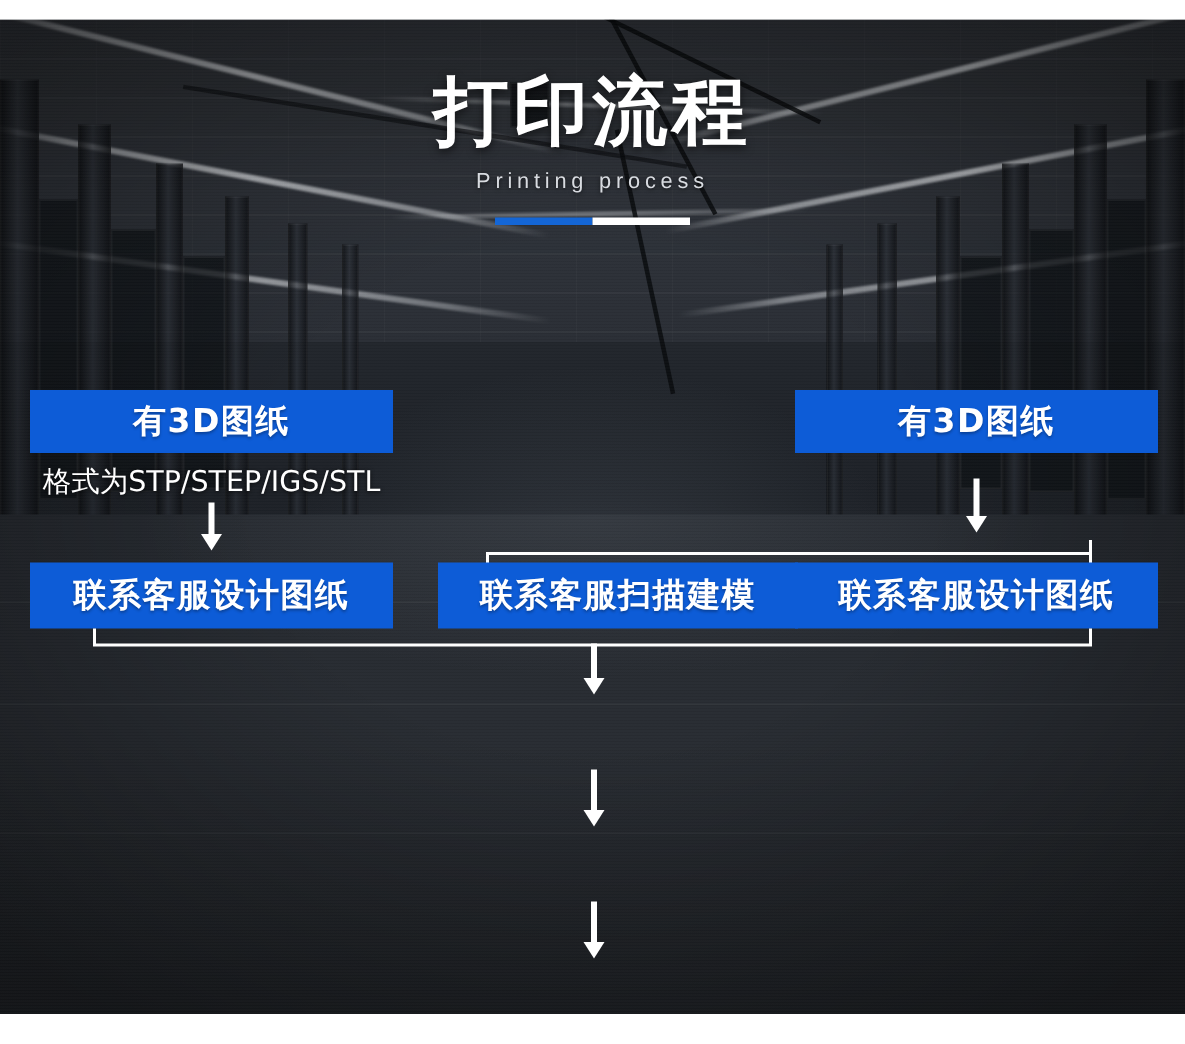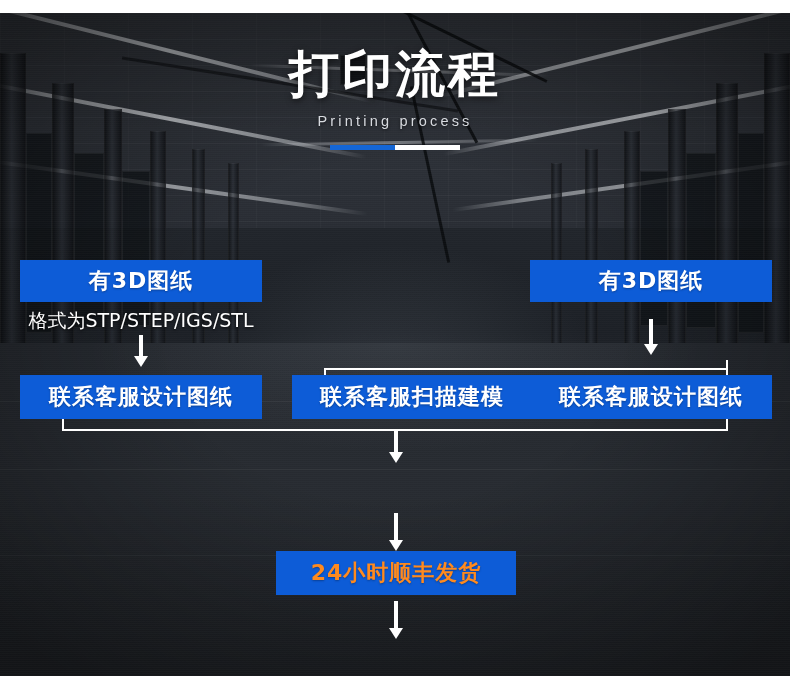--- a/index.html
+++ b/index.html
@@ -349,21 +349,20 @@
       <div class="shaft" style="height:23px;"></div>
       <div class="head" style="top:23px;"></div>
     </div>
 
 
     <div class="arrow" style="left:389px; top:466px; height:38px;">
       <div class="shaft" style="height:27px;"></div>
       <div class="head" style="top:27px;"></div>
     </div>
 
-    <div class="node accent" style="left:276px; top:504px; width:240px; height:44px;">24小时顺丰发货</div>
 
     <div class="arrow" style="left:389px; top:554px; height:38px;">
       <div class="shaft" style="height:27px;"></div>
       <div class="head" style="top:27px;"></div>
     </div>
 
   </div>
 
   <div class="page-strip strip-top"></div>
   <div class="page-strip strip-bottom"></div>

